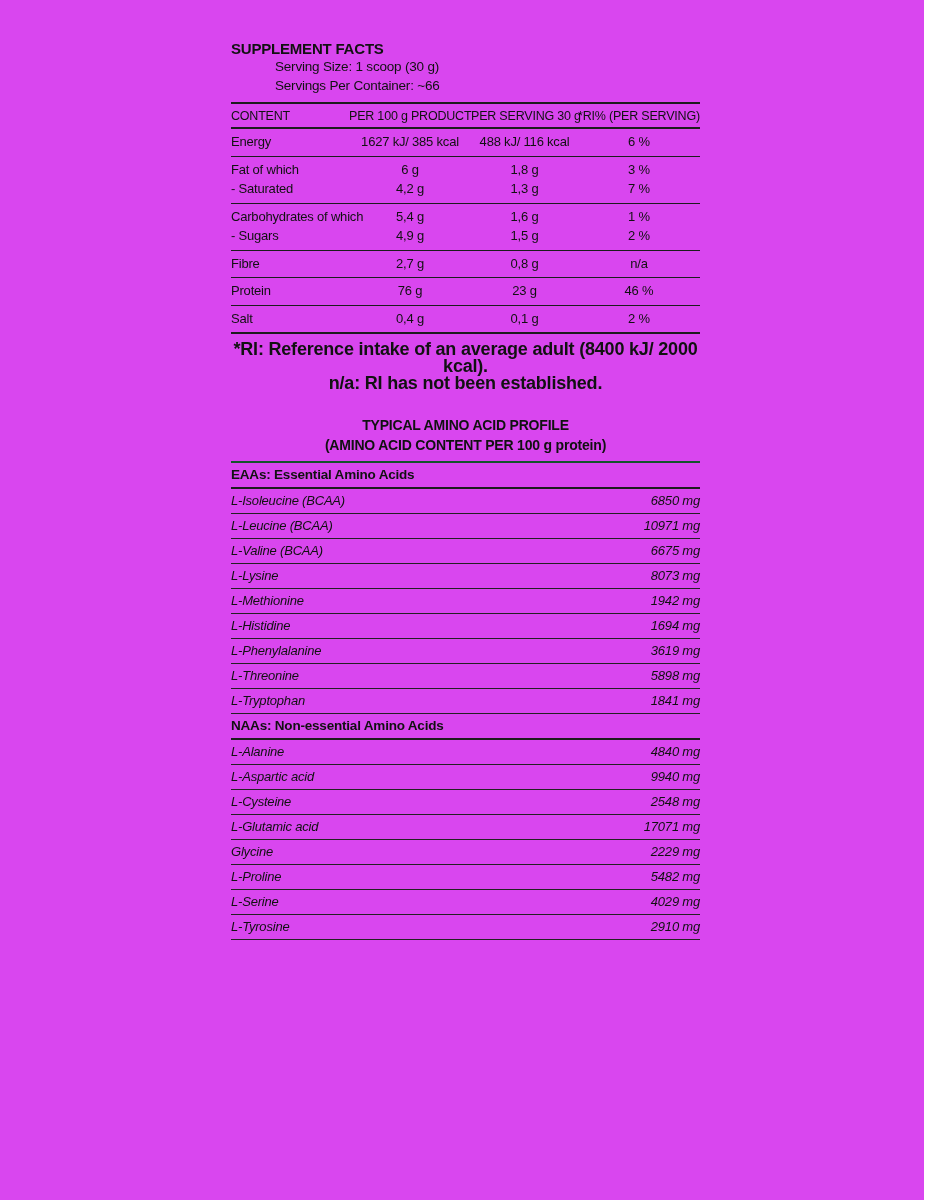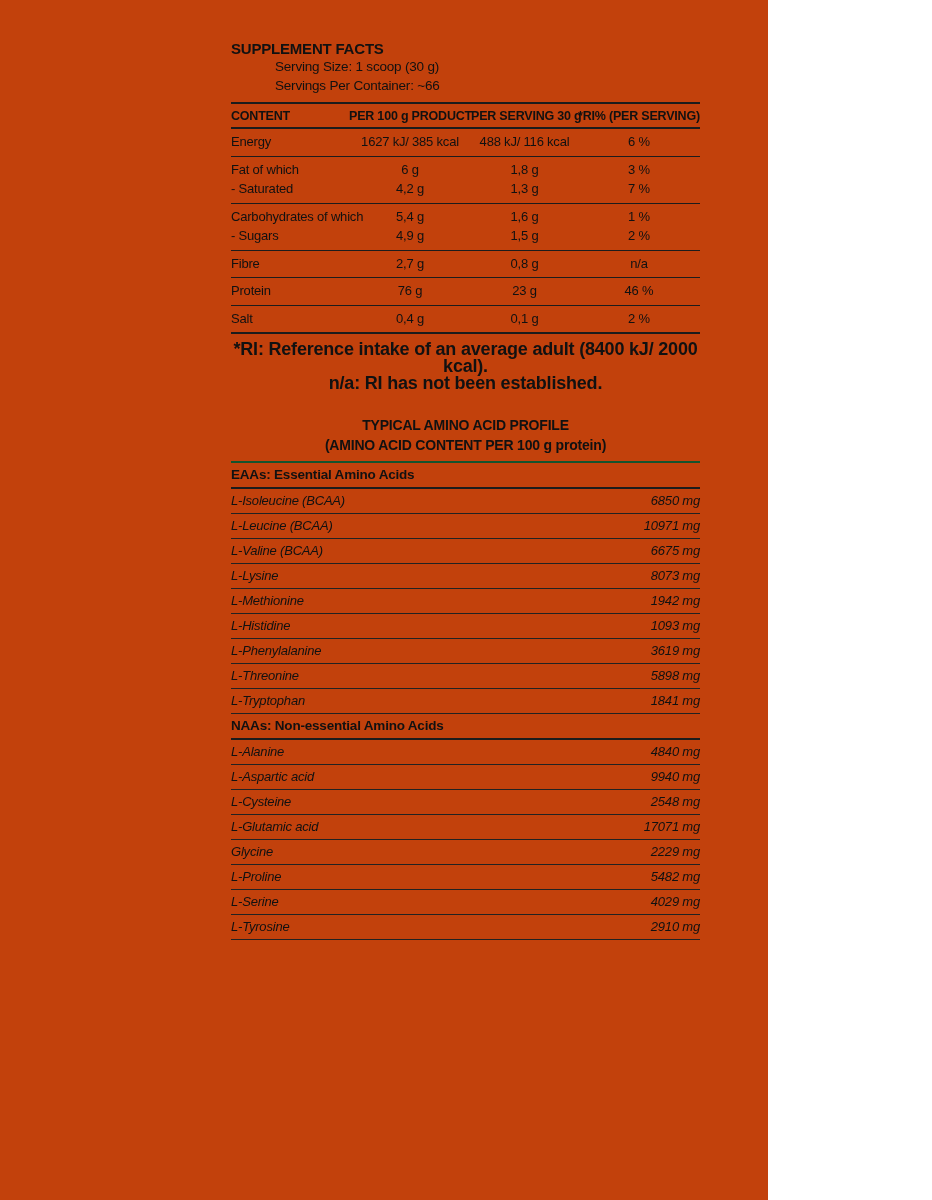--- a/index.html
+++ b/index.html
@@ -2,39 +2,39 @@
 <html><head>
 <meta charset="utf-8">
 <style>
   html, body { margin:0; padding:0; }
   body {
     width:932px; height:1200px; background:#ffffff;
     font-family:"Liberation Sans", sans-serif;
     color:#111111;
     -webkit-font-smoothing:antialiased;
   }
-  .sheet { position:relative; width:768px; height:1200px; background:#c2410c; overflow:hidden; }
+  .sheet { position:relative; width:924px; height:1200px; background:#d946ef; overflow:hidden; }
   .label { position:absolute; left:231px; top:39px; width:469px; letter-spacing:-0.2px; }
 
   
   .sf-title { font-size:15px; font-weight:700; line-height:19px; }
   .sf-line  { font-size:13.5px; line-height:18.5px; }
   .sf-line b { font-weight:400;margin-left:44px; }
 
   
   .facts { margin-top:7px; border-top:2px solid #1c1c1c; }
   .frow {
     display:grid;
     grid-template-columns:118px 122px 107px 122px;
     align-items:center;
   }
   .frow > span { white-space:nowrap; }
   .frow > span:nth-child(n+2) { text-align:center; }
   .fhead {
-    font-weight:700; font-size:12.5px; line-height:16px;
+    font-weight:400; font-size:12.5px; line-height:16px;
     padding:4px 0 3px 0;
     border-bottom:2px solid #1c1c1c;
   }
   .fgroup { border-bottom:1.5px solid #1c1c1c; padding:3px 0 4px 0; }
   .fgroup:last-child { border-bottom:2px solid #1c1c1c; }
   .fline { font-size:13px; line-height:17.5px; padding:1px 0; }
 
   
   .footnotes { margin-top:7px; text-align:center; font-size:18px; line-height:17px;font-weight:bold; }
 
@@ -174,21 +174,21 @@
       <div class="arow">
         <span>L-Lysine</span>
         <span class="aval">8073 mg</span>
       </div>
       <div class="arow">
         <span>L-Methionine</span>
         <span class="aval">1942 mg</span>
       </div>
       <div class="arow">
         <span>L-Histidine</span>
-        <span class="aval">1093 mg</span>
+        <span class="aval">1694 mg</span>
       </div>
       <div class="arow">
         <span>L-Phenylalanine</span>
         <span class="aval">3619 mg</span>
       </div>
       <div class="arow">
         <span>L-Threonine</span>
         <span class="aval">5898 mg</span>
       </div>
       <div class="arow">

